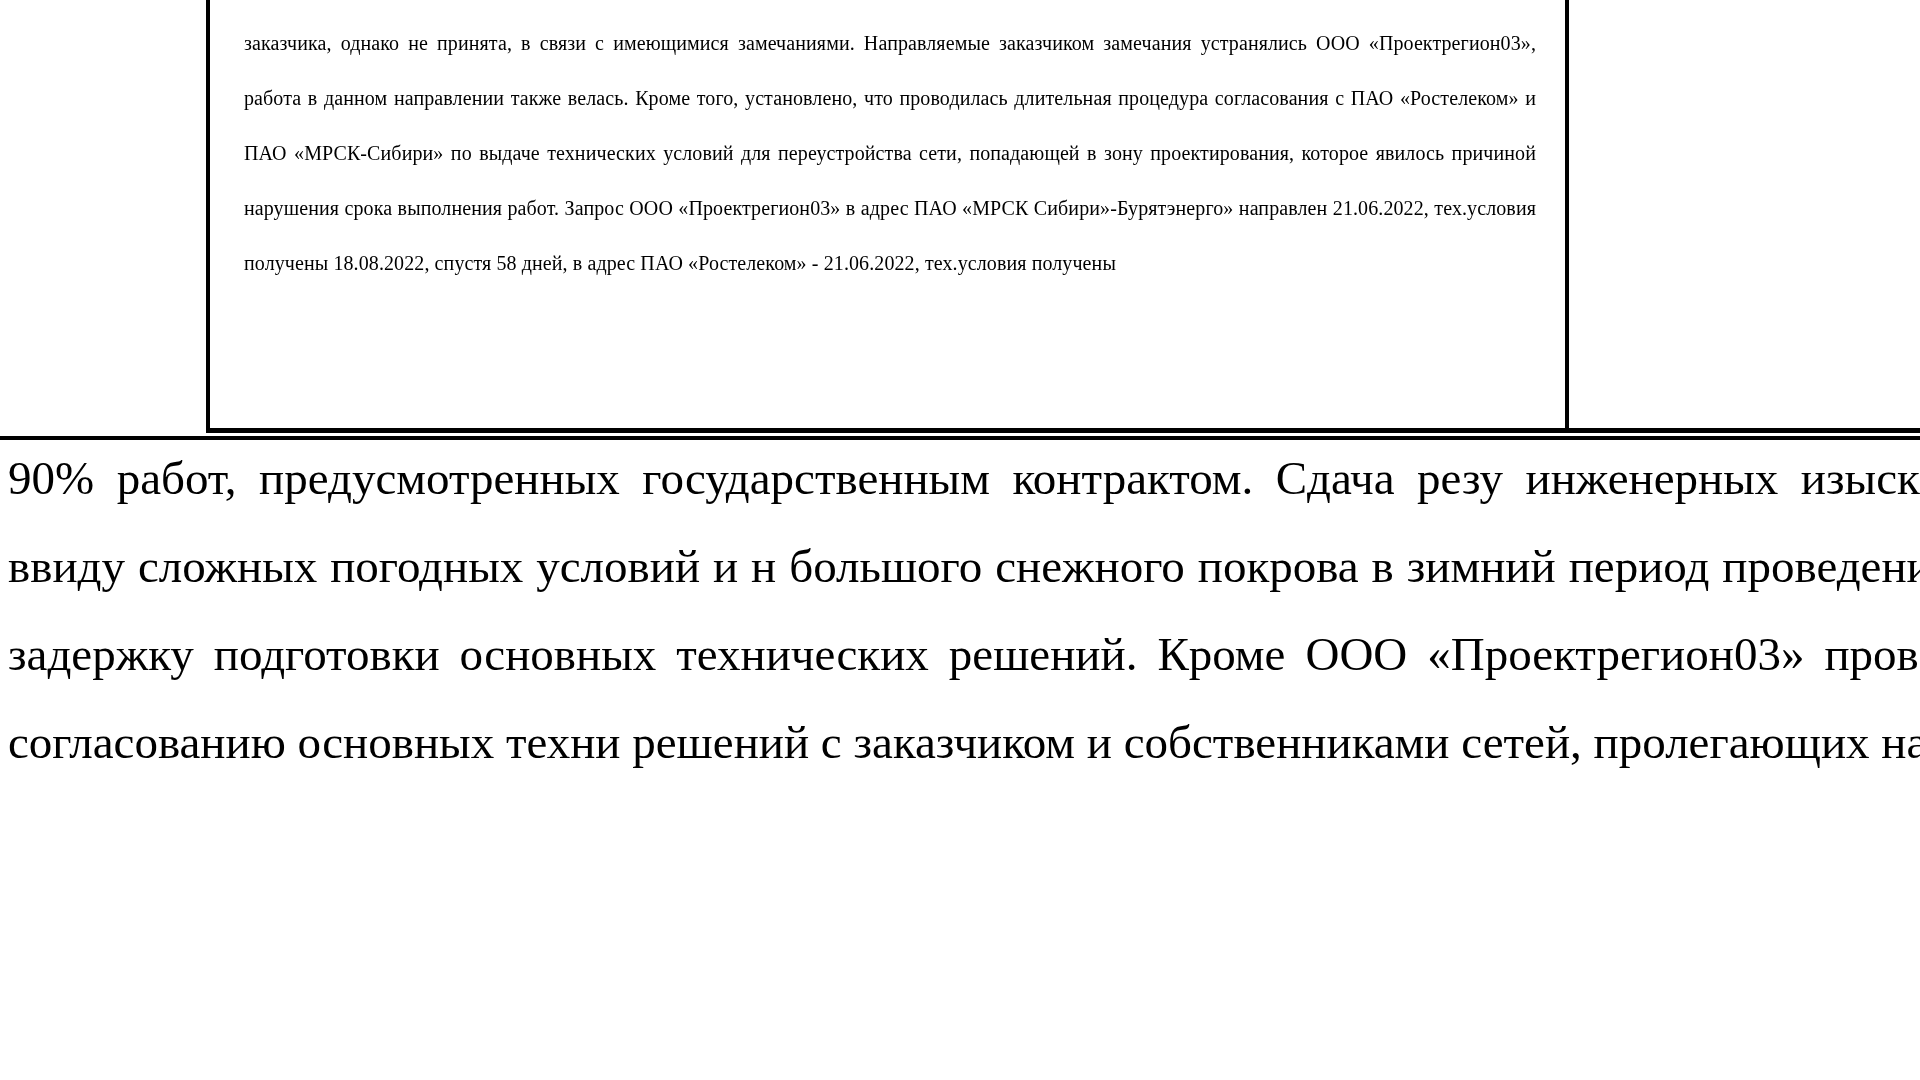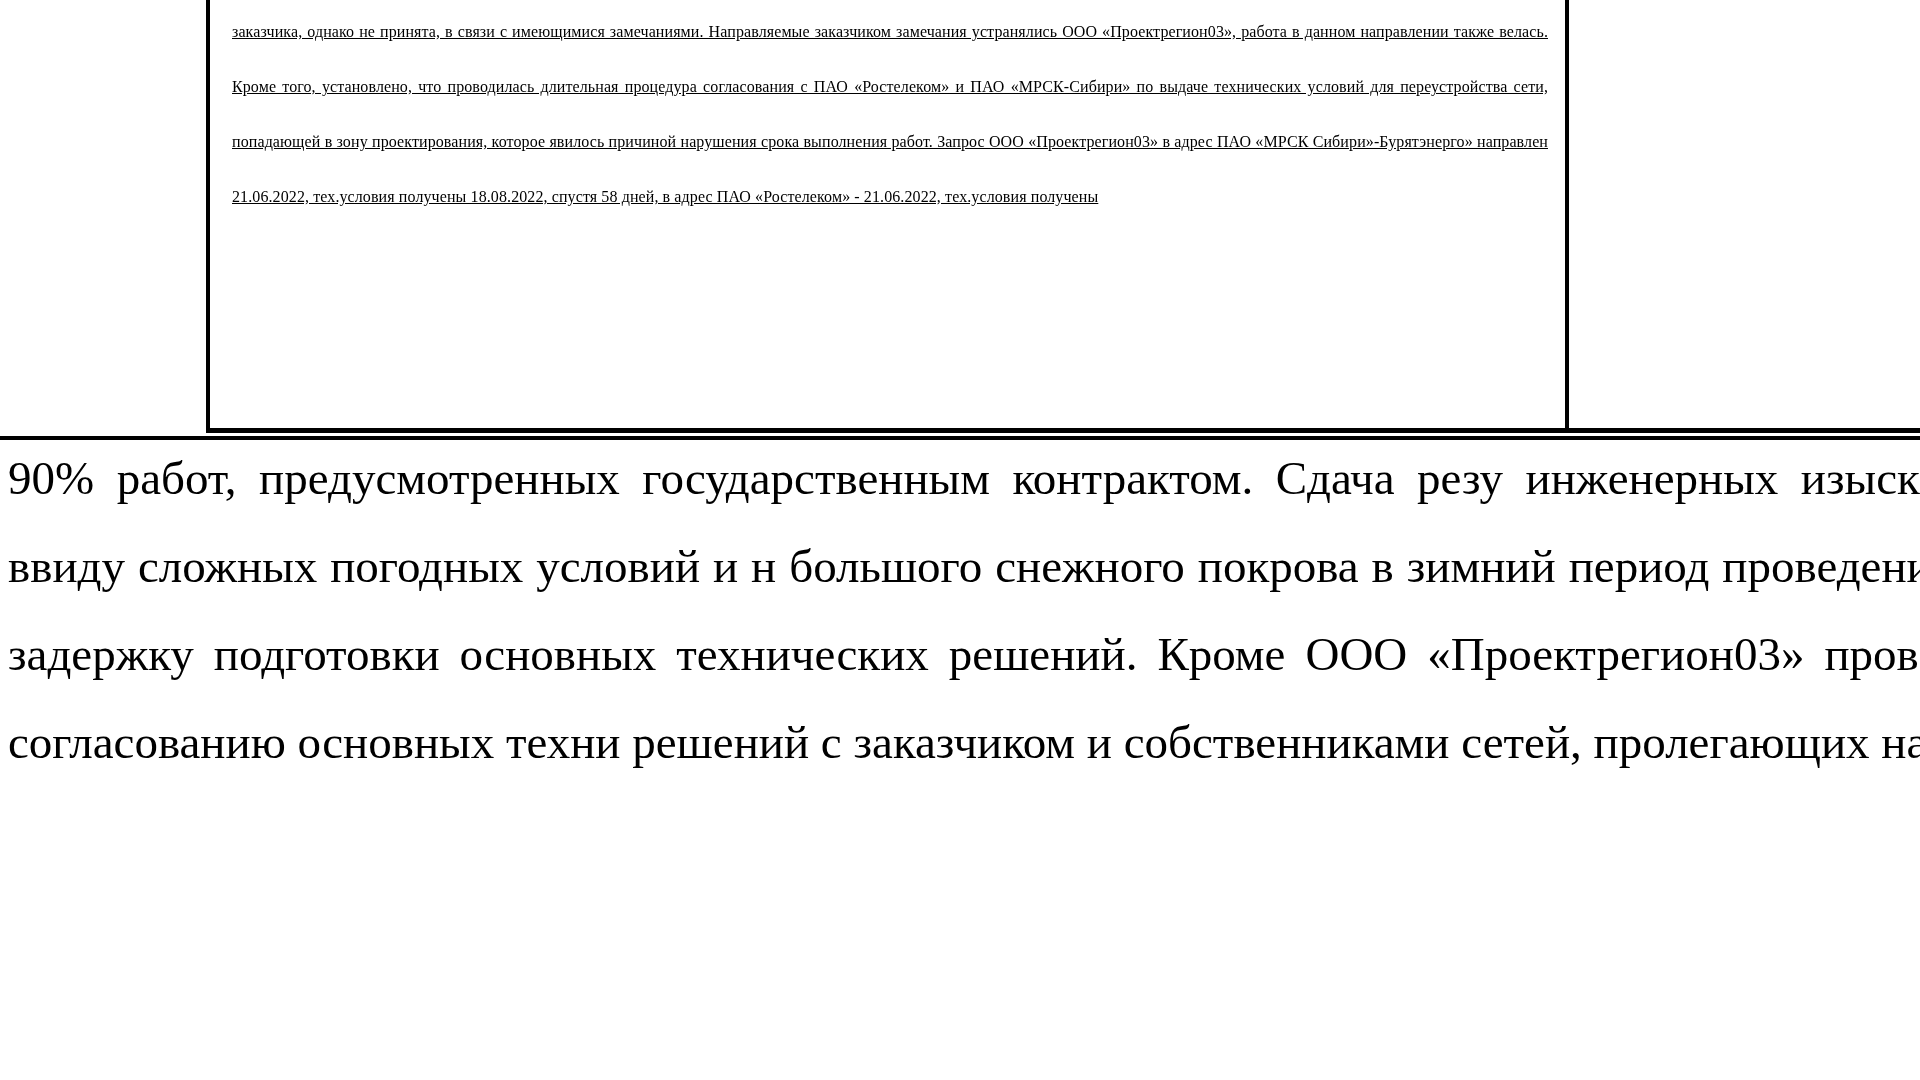--- a/index.html
+++ b/index.html
@@ -59,27 +59,26 @@
     background: #000000;
   }
 
   #top-text {
     position: absolute;
     left: 232px;
     top: 4px;
     width: 1316px;
   }
   #top-text p {
-    margin: 0;
-    font-size: 16px;
+    margin: 12px;
+    font-size: 20px;
     line-height: 55px;
     text-align: justify;
     text-justify: inter-word;
     letter-spacing: 0.1px;
-    text-decoration: underline;
   }
 
   
   #bottom-region {
     position: absolute;
     left: 0;
     top: 440px;
     width: 1920px;
     height: 640px;
     overflow: hidden;

